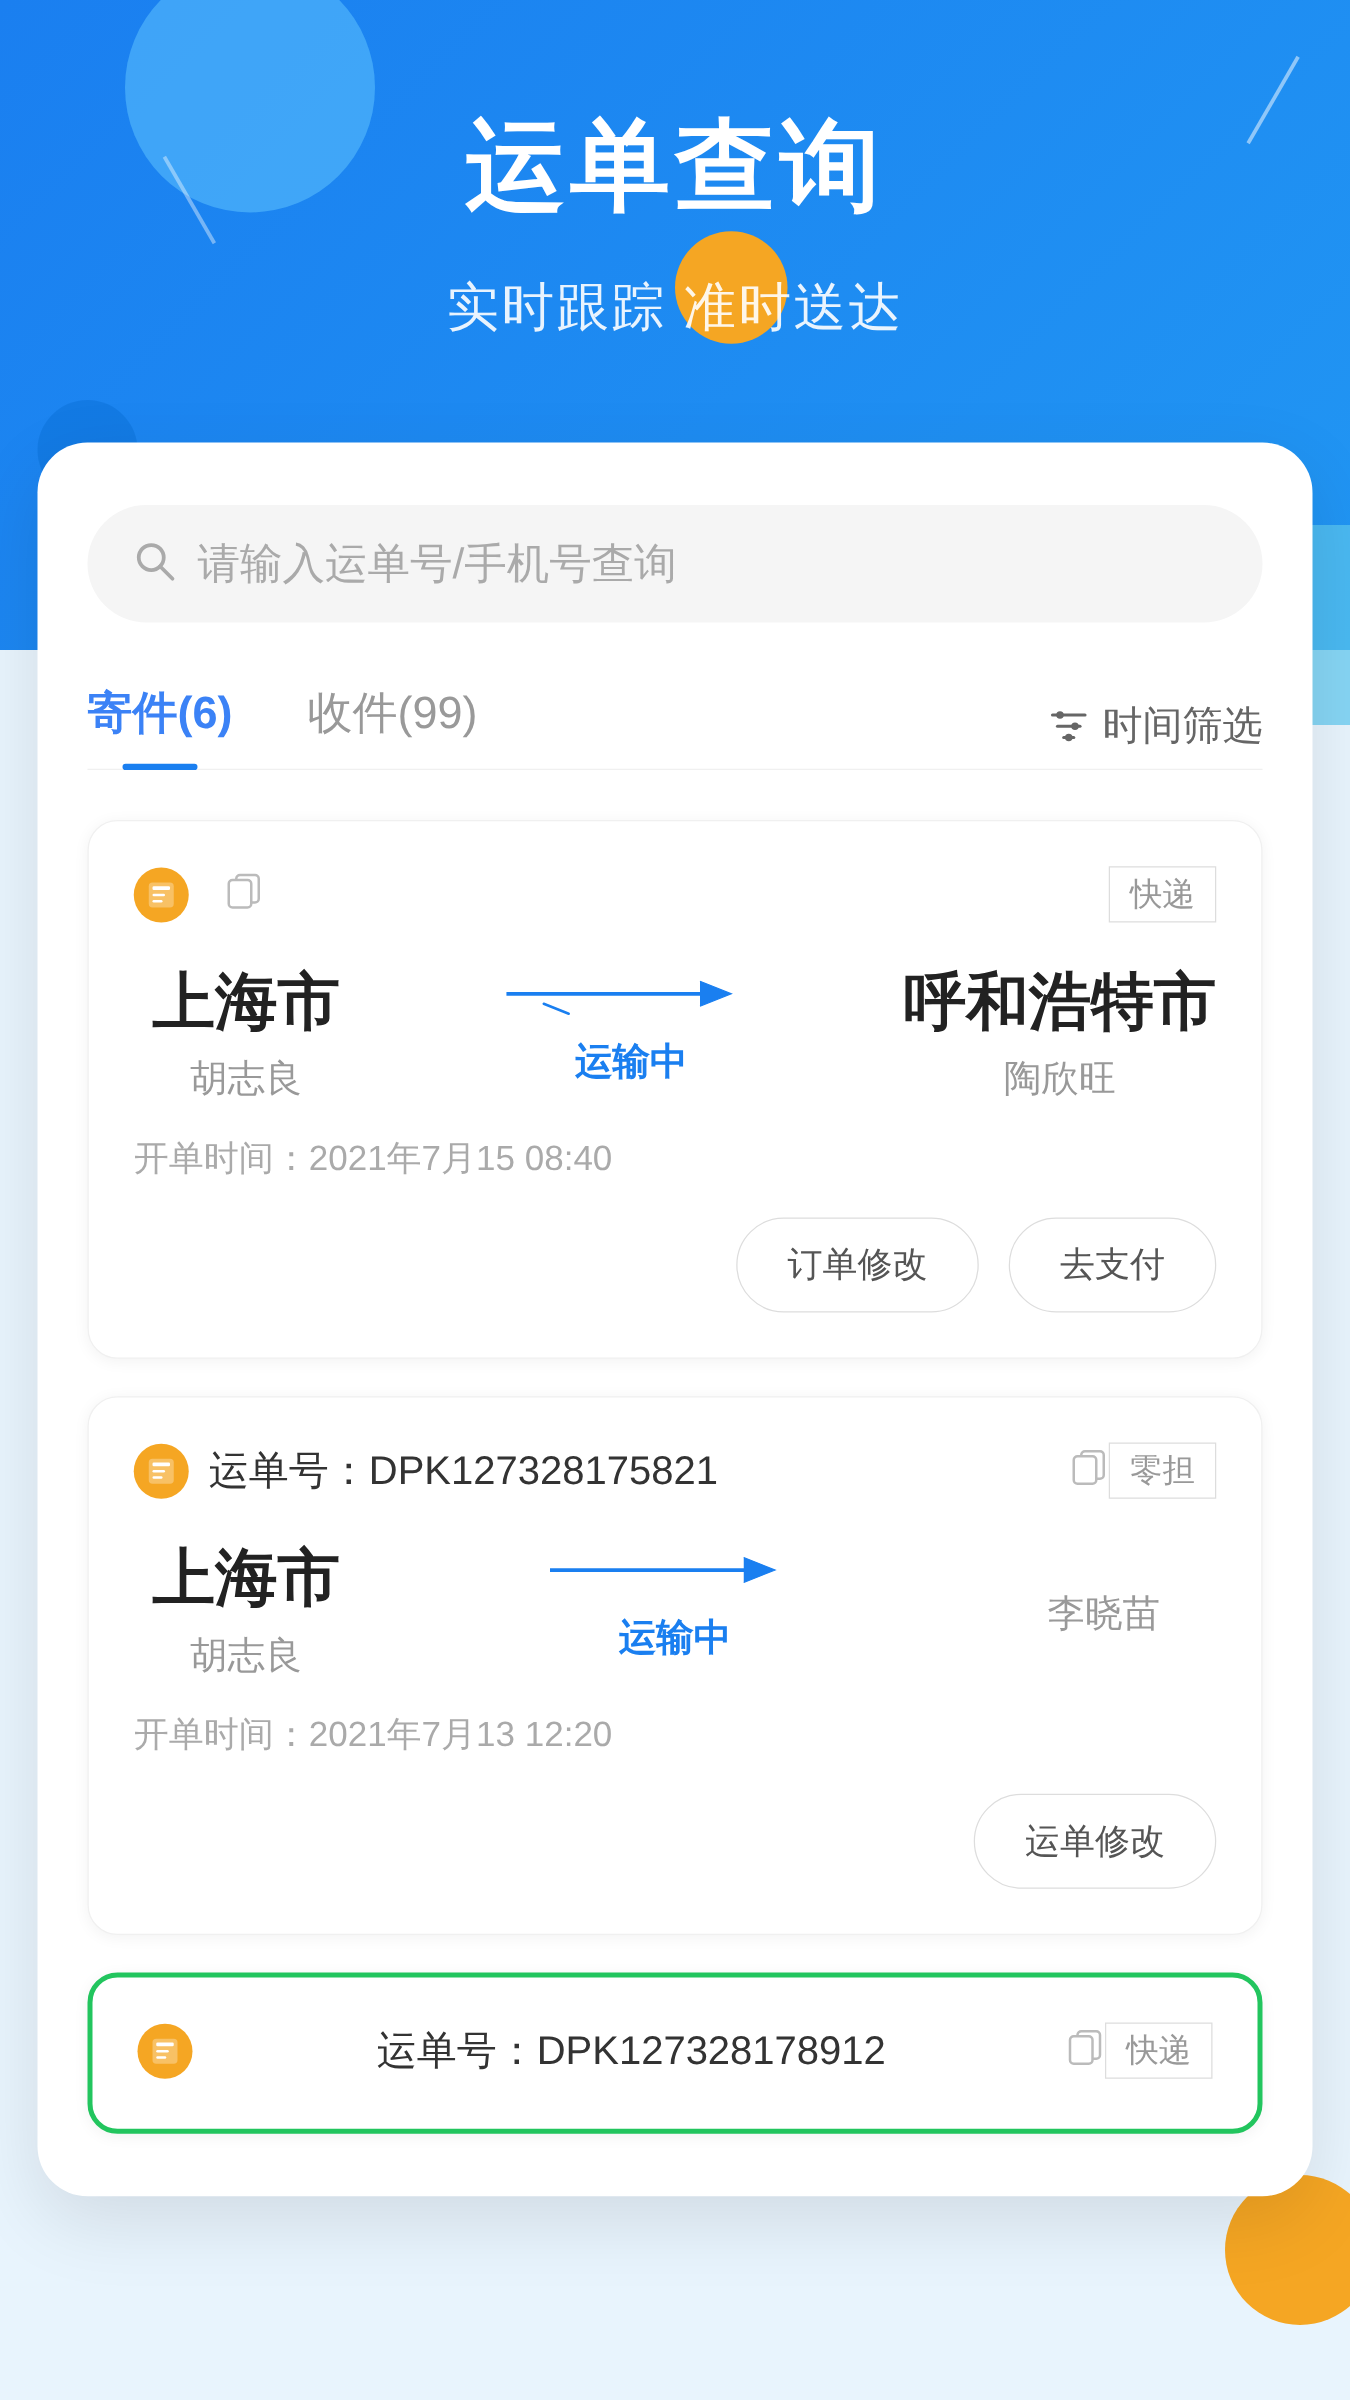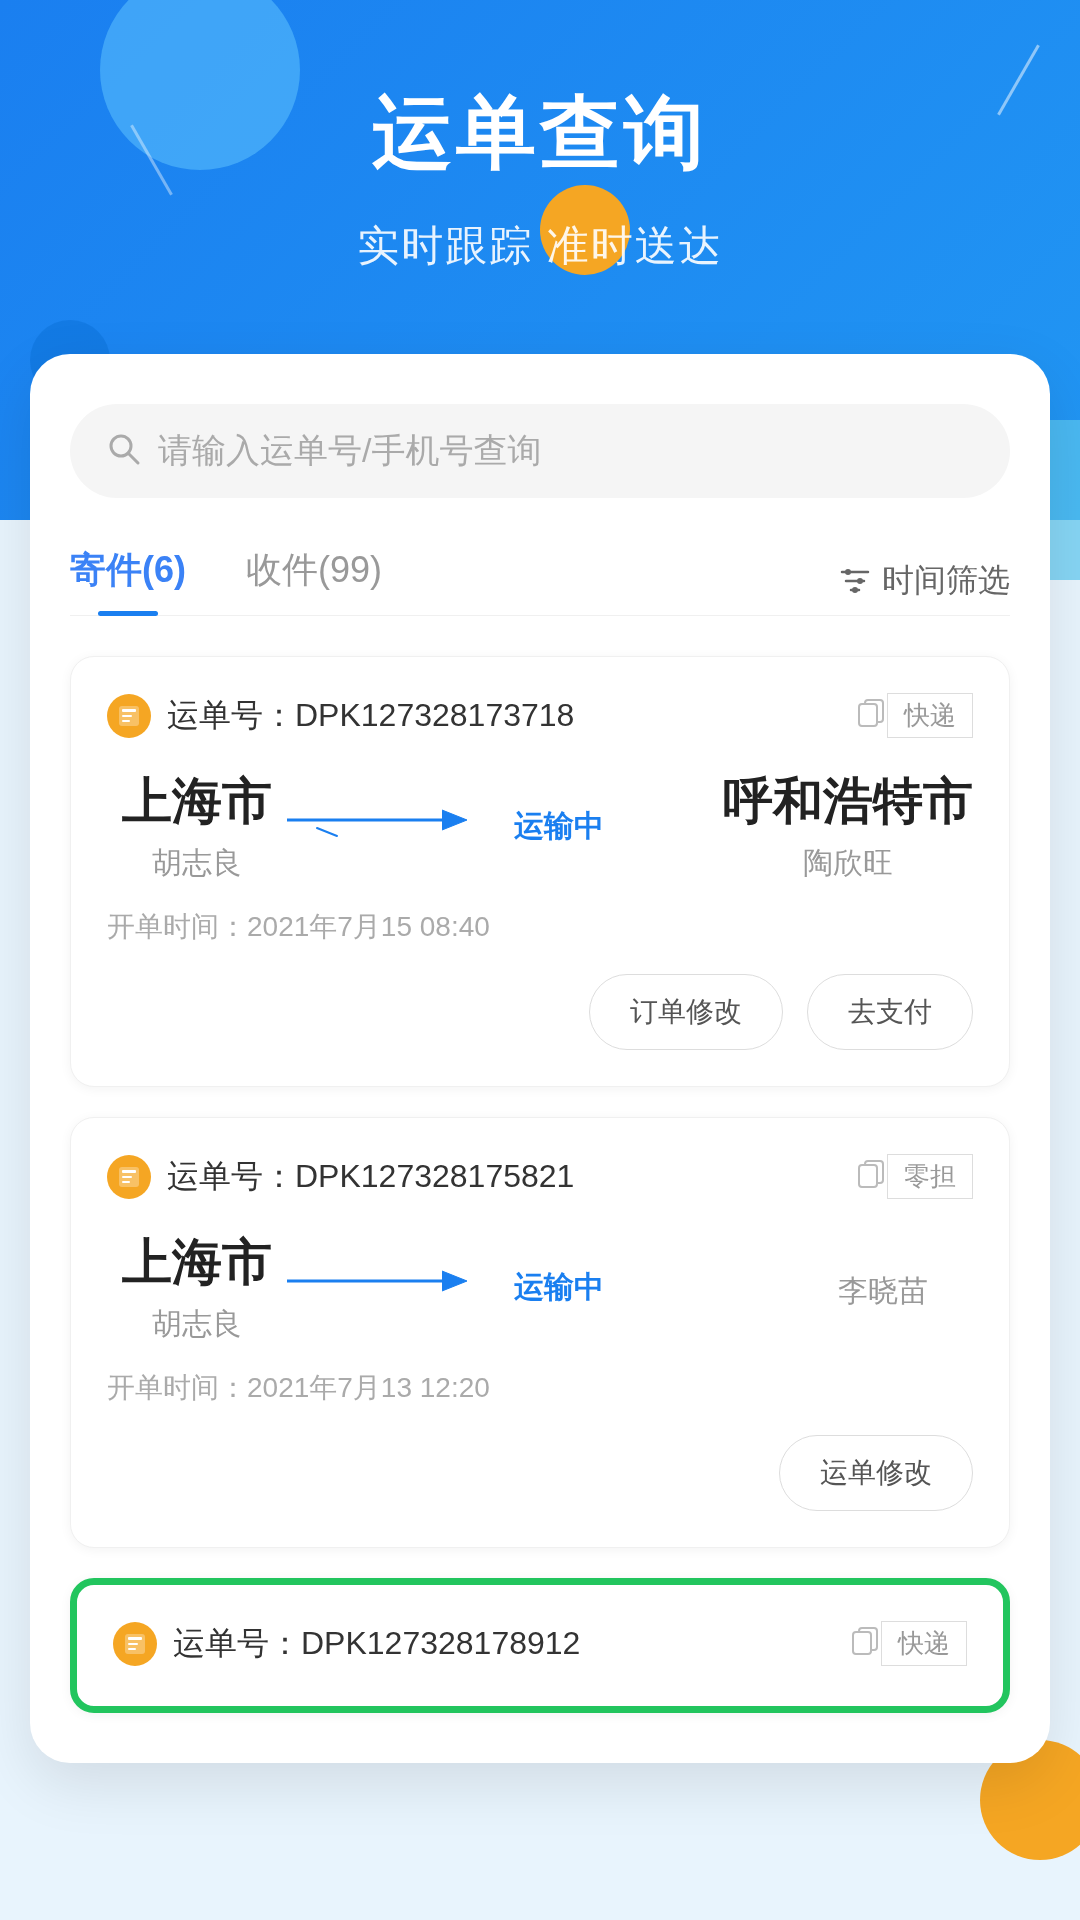--- a/index.html
+++ b/index.html
@@ -295,22 +295,23 @@
     .person-name {
       font-size: 30px;
       color: #999;
       margin-top: 8px;
       display: block;
     }
 
     .route-middle {
       flex: 1;
       display: flex;
-      align-items: center;
-      gap: 27px;
+      flex-direction: column;
+      align-items: center;
+      gap: 10px;
     }
 
     
     .arrow-svg {
       width: 200px;
     }
 
     .route-status {
       font-size: 30px;
       color: #1a7ff0;
@@ -337,24 +338,25 @@
       padding: 18px 40px;
       font-size: 28px;
       color: #555;
       background: #fff;
       cursor: pointer;
     }
 
     
     .package-card-partial {
       background: #fff;
-      border: 7px solid #22c55e;
+      border: 4px solid #22c55e;
       border-radius: 24px;
       padding: 36px 36px 10px;
       box-shadow: 0 2px 12px rgba(0,0,0,0.05);
+      text-align: center;
     }
   </style>
 </head>
 <body>
 
 <div class="bg-top"></div>
 <div class="bg-bottom"></div>
 
 <div class="deco-circle-top-left"></div>
 <div class="deco-line-top-left"></div>
@@ -404,23 +406,20 @@
   <div class="package-card">
     <div class="package-header">
       <div class="waybill-icon" style="background: rgb(245, 166, 35);">
         <svg width="28" height="28" viewBox="0 0 28 28" fill="none">
           <rect x="4" y="4" width="20" height="20" rx="3" fill="white" fill-opacity="0.3"></rect>
           <rect x="7" y="7" width="14" height="3" rx="1" fill="white"></rect>
           <rect x="7" y="13" width="10" height="2" rx="1" fill="white"></rect>
           <rect x="7" y="18" width="8" height="2" rx="1" fill="white"></rect>
         </svg>
       </div>
-      <span class="waybill-number">
-        <span>运单号：</span><span>DPK127328173718</span>
-      </span>
       <span class="copy-icon">
         <svg width="32" height="32" viewBox="0 0 32 32" fill="none">
           <rect x="10" y="4" width="18" height="22" rx="3" stroke="#bbb" stroke-width="2" fill="none"></rect>
           <rect x="4" y="8" width="18" height="22" rx="3" stroke="#bbb" stroke-width="2" fill="white"></rect>
         </svg>
       </span>
       <span class="tag">快递</span>
     </div>
 
     <div class="route">

